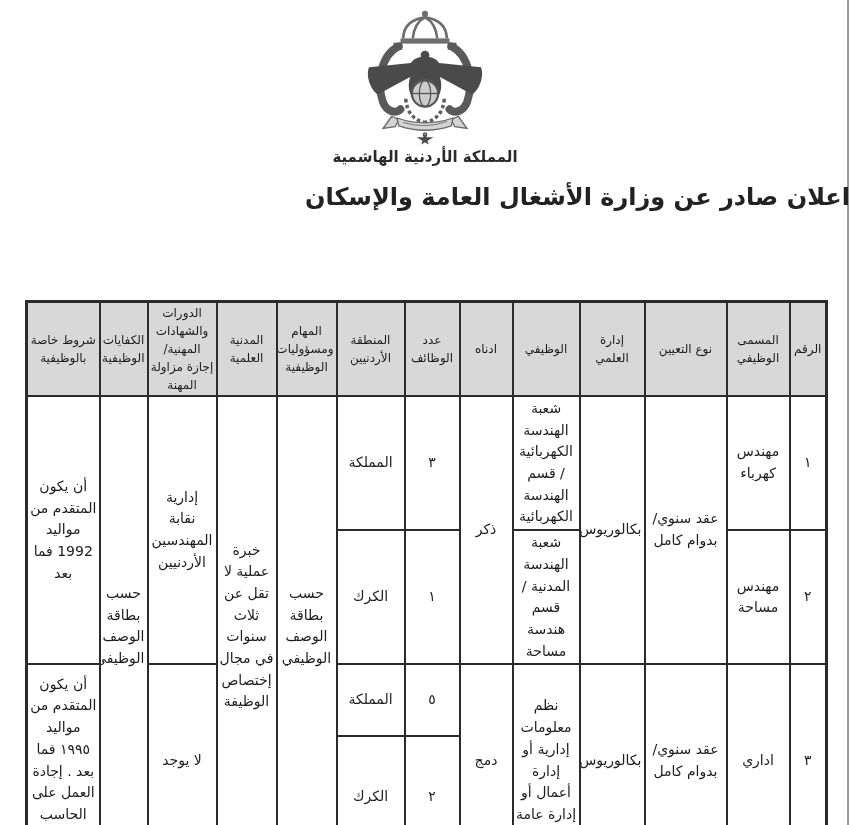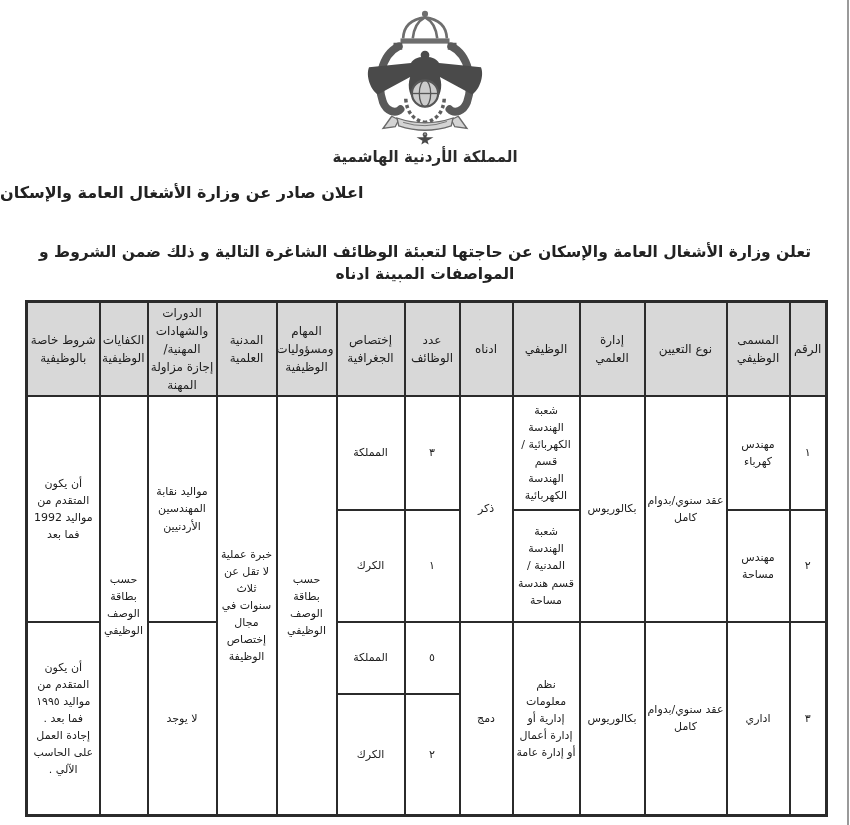--- a/index.html
+++ b/index.html
@@ -3,32 +3,32 @@
 <meta charset="utf-8">
 <style>
   html,body{margin:0;padding:0;background:#ffffff;}
   body{font-family:"DejaVu Sans", sans-serif; color:#1c1c1c;}
   .page{position:relative;width:850px;height:825px;background:#ffffff;overflow:hidden;direction:rtl;}
   .scan-edge{position:absolute;top:0;bottom:0;right:1px;width:2px;background:#9a9a9a;}
 
   .emblem-wrap{position:absolute;top:6px;left:50%;transform:translateX(-50%);width:200px;height:140px;text-align:center;}
   .kingdom-script{position:absolute;top:148px;left:0;right:0;text-align:center;font-weight:bold;
       font-size:15px;letter-spacing:-1px;color:#2a2a2a;transform:scaleY(1.05);}
-  .doc-title{position:absolute;top:183px;left:0;right:0;text-align:left;font-weight:bold;
-      font-size:16px;color:#222;}
+  .doc-title{position:absolute;top:183px;left:0;right:0;text-align:right;font-weight:bold;
+      font-size:24px;color:#222;}
   .doc-subtitle{position:absolute;top:241px;left:38px;right:38px;text-align:center;font-weight:bold;
       font-size:15.5px;line-height:1.45;color:#222;}
 
   .tbl-wrap{position:absolute;top:300px;right:22px;width:803px;}
   table.jobs{border-collapse:collapse;table-layout:fixed;width:803px;direction:rtl;
       border:3px solid #2b2b2b;}
   table.jobs th, table.jobs td{border:2px solid #2b2b2b;text-align:center;vertical-align:middle;
       padding:1px 2px;font-weight:normal;overflow:hidden;}
   table.jobs th{background:#d8d8d8;font-size:12px;line-height:1.5;color:#1c1c1c;}
-  table.jobs td{background:#ffffff;font-size:11px;line-height:1.55;color:#1c1c1c;}
+  table.jobs td{background:#ffffff;font-size:14px;line-height:1.55;color:#1c1c1c;}
   tr.hrow{height:90px;}
   tr.r1{height:114px;}
   tr.r2{height:112px;}
   tr.r3a{height:72px;}
   tr.r3b{height:121px;}
   td.numcell{font-size:13px;}
 </style>
 </head>
 <body>
 
@@ -73,21 +73,20 @@
 
       <circle cx="110" cy="147" r="2" fill="none" stroke="#565656" stroke-width="1.5"></circle>
       <path d="M110,142 L112.5,150 L104,145 L116,145 L107.5,150 Z" fill="#4a4a4a" stroke="#4a4a4a" stroke-width="2" transform="translate(0,6)"></path>
     </svg>
   </div>
 
   <div class="kingdom-script">المملكة الأردنية الهاشمية</div>
 
   <div class="doc-title">اعلان صادر عن وزارة الأشغال العامة والإسكان</div>
 
-  <div class="doc-subtitle">تعلن وزارة الأشغال العامة والإسكان عن حاجتها لتعبئة الوظائف الشاغرة التالية و ذلك ضمن الشروط و المواصفات المبينة ادناه</div>
 
   <div class="tbl-wrap">
     <table class="jobs">
       <colgroup>
         <col style="width:37px">
           <col style="width:63px">
           <col style="width:82px">
           <col style="width:65px">
         <col style="width:67px">
           <col style="width:53px">
@@ -101,40 +100,40 @@
       </colgroup>
       <tbody>
           <tr class="hrow">
         <th>الرقم</th>
         <th>المسمى الوظيفي</th>
         <th>نوع التعيين</th>
         <th>إدارة العلمي</th>
         <th>الوظيفي</th>
         <th>ادناه</th>
         <th>عدد الوظائف</th>
-        <th>إختصاص الجغرافية</th>
+        <th>المنطقة الأردنيين</th>
         <th>المهام ومسؤوليات الوظيفية</th>
         <th>المدنية العلمية</th>
         <th>الدورات والشهادات المهنية/ إجازة مزاولة المهنة</th>
         <th>الكفايات الوظيفية</th>
         <th>شروط خاصة بالوظيفية</th>
       </tr>
 
       <tr class="r1">
         <td class="numcell">١</td>
         <td>مهندس كهرباء</td>
         <td rowspan="2">عقد سنوي/بدوام كامل</td>
         <td rowspan="2">بكالوريوس</td>
         <td>شعبة الهندسة الكهربائية / قسم الهندسة الكهربائية</td>
         <td rowspan="2">ذكر</td>
         <td class="numcell">٣</td>
         <td>المملكة</td>
         <td rowspan="4">حسب بطاقة الوصف الوظيفي</td>
         <td rowspan="4">خبرة عملية لا تقل عن ثلاث سنوات في مجال إختصاص الوظيفة</td>
-        <td rowspan="2">مواليد نقابة المهندسين الأردنيين</td>
+        <td rowspan="2">إدارية نقابة المهندسين الأردنيين</td>
         <td rowspan="4">حسب بطاقة الوصف الوظيفي</td>
         <td rowspan="2">أن يكون المتقدم من مواليد 1992 فما بعد</td>
       </tr>
 
       <tr class="r2">
         <td class="numcell">٢</td>
         <td>مهندس مساحة</td>
         <td>شعبة الهندسة المدنية / قسم هندسة مساحة</td>
         <td class="numcell">١</td>
         <td>الكرك</td>

